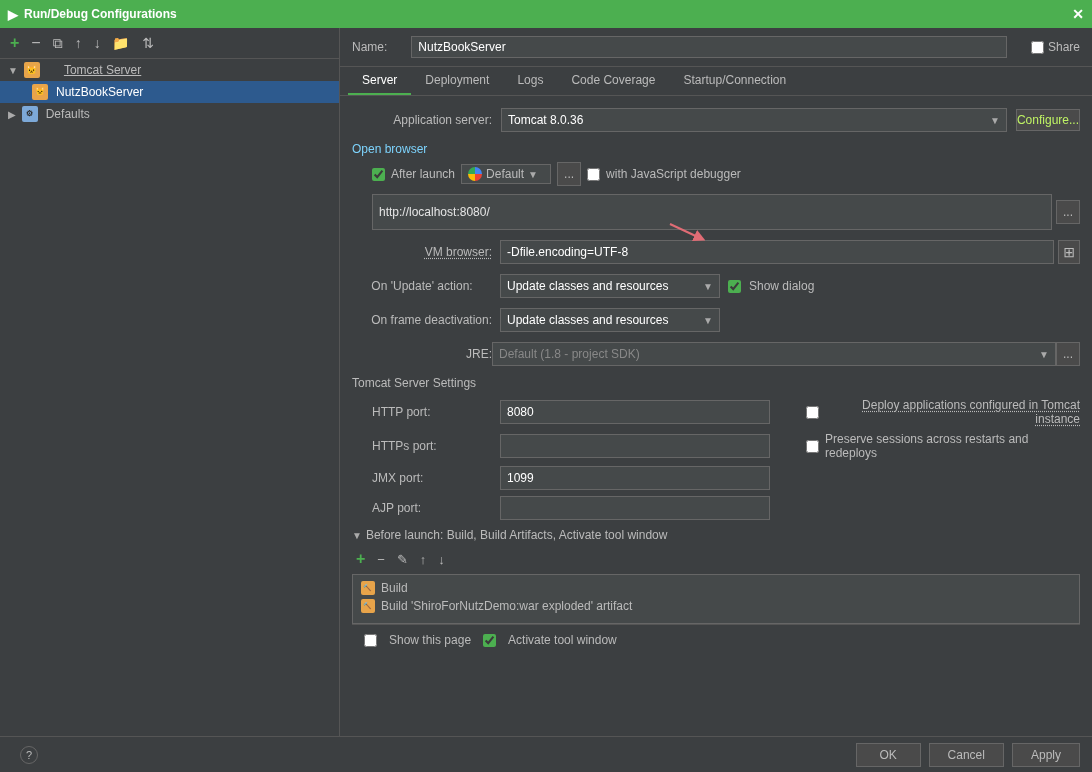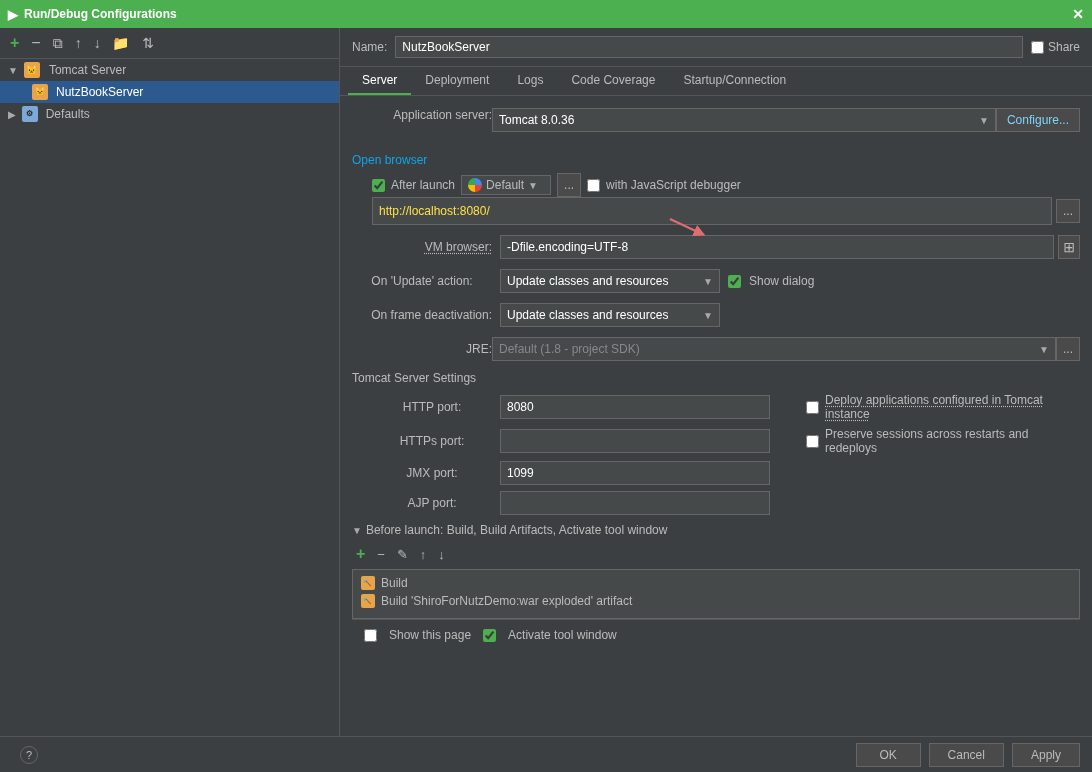--- a/index.html
+++ b/index.html
@@ -127,21 +127,21 @@
       display: flex;
       flex-direction: column;
       padding: 0;
     }
 
     
     .name-row {
       display: flex;
       align-items: center;
       padding: 8px 12px;
-      gap: 8px;
+      gap: 24px;
       border-bottom: 1px solid #555;
     }
     .name-row label {
       color: #bbbbbb;
       white-space: nowrap;
     }
     .name-input {
       flex: 1;
       background: #45494a;
       border: 1px solid #666;
@@ -178,22 +178,23 @@
     
     .tab-content {
       flex: 1;
       padding: 12px;
       overflow-y: auto;
     }
 
     
     .form-row {
       display: flex;
-      margin-bottom: 21px;
-      gap: 0;
+      align-items: center;
+      margin-bottom: 10px;
+      gap: 9px;
     }
     .form-label {
       width: 140px;
       text-align: right;
       color: #bbbbbb;
       white-space: nowrap;
       flex-shrink: 0;
     }
 
     .select-input {
@@ -210,62 +211,63 @@
       min-height: 24px;
     }
     .select-arrow {
       color: #aaa;
       font-size: 10px;
     }
 
     .configure-btn {
       background: #4a4a4a;
       border: 1px solid #666;
+      color: #bef264;
+      padding: 3px 0;
+      cursor: pointer;
+      font-size: 12px;
+      white-space: nowrap;
+    }
+
+    
+    .section-label {
       color: #7dd3fc;
-      padding: 3px 10px;
-      cursor: pointer;
-      font-size: 12px;
-      white-space: nowrap;
-    }
-
-    
-    .section-label {
-      color: #0ea5e9;
       margin-bottom: 6px;
       margin-top: 4px;
     }
     .indent-section {
       padding-left: 20px;
     }
 
     .checkbox-row {
       display: flex;
       align-items: center;
       gap: 6px;
+      margin-bottom: 8px;
     }
     input[type="checkbox"] {
       accent-color: #4caf50;
       width: 13px;
       height: 13px;
     }
 
     .url-row {
       display: flex;
       align-items: center;
       gap: 4px;
       margin-bottom: 10px;
     }
     .url-input {
       flex: 1;
       background: #45494a;
       border: 1px solid #666;
-      color: #fde047;
+      color: #e5e5e5;
       padding: 3px 6px;
       font-size: 12px;
-      height: 28px;
+      height: 36px;
     }
     .browse-btn {
       background: #4a4a4a;
       border: 1px solid #666;
       color: #bbbbbb;
       padding: 0 6px;
       cursor: pointer;
       height: 24px;
       font-size: 12px;
     }
@@ -328,21 +330,21 @@
     }
 
     
     .section-title {
       color: #bbbbbb;
       font-weight: normal;
       margin-bottom: 8px;
       margin-top: 4px;
     }
     .port-label {
-      text-align: center;
+      text-align: left;
       color: #bbbbbb;
     }
     .port-input {
       background: #45494a;
       border: 1px solid #666;
       color: #fff;
       padding: 3px 6px;
       font-size: 12px;
       height: 24px;
       width: 100%;
@@ -500,21 +502,21 @@
       <button class="toolbar-btn">⧉</button>
       <button class="toolbar-btn">↑</button>
       <button class="toolbar-btn">↓</button>
       <button class="toolbar-btn">📁</button>
       <button class="toolbar-btn">⇅</button>
     </div>
 
     <div class="tree-item" style="padding-left: 8px;">
       <span class="tree-expand">▼</span>
       <span class="icon-server">🐱</span>
-      <span style="margin-left:5px;">Tomcat Server</span>
+      <span style="margin-left:20px;text-decoration:underline;">Tomcat Server</span>
     </div>
 
     <div class="tree-item selected" style="padding-left: 32px;">
       <span class="icon-nutzbook">🐱</span>
       <span style="margin-left:4px;">NutzBookServer</span>
     </div>
 
     <div class="tree-item" style="padding-left: 8px;">
       <span class="tree-expand">▶</span>
       <span class="icon-defaults">⚙</span>
@@ -622,21 +624,21 @@
 
       <div>
         <div class="section-title">Tomcat Server Settings</div>
         <div style="display:grid;grid-template-columns:120px 270px 20px 1fr;gap:6px 8px;align-items:center;padding-left:20px;margin-bottom:6px;">
 
           <span class="port-label">HTTP port:</span>
           <input class="port-input" type="text" value="8080" style="">
           <span></span>
           <div style="display:flex;align-items:center;gap:6px;">
             <input type="checkbox" style="">
-            <span style="color:#bbbbbb;text-decoration:underline;text-decoration-style:dotted;text-underline-offset:2px;">Deploy applications configured in Tomcat instance</span>
+            <span style="color:#bbbbbb;text-decoration:underline;text-decoration-style:dotted;text-underline-offset:2px;text-align:right;">Deploy applications configured in Tomcat instance</span>
           </div>
 
           <span class="port-label">HTTPs port:</span>
           <input class="port-input" type="text" value="" style="">
           <span></span>
           <div style="display:flex;align-items:center;gap:6px;">
             <input type="checkbox" style="">
             <span style="color:#bbbbbb;">Preserve sessions across restarts and redeploys</span>
           </div>
 

